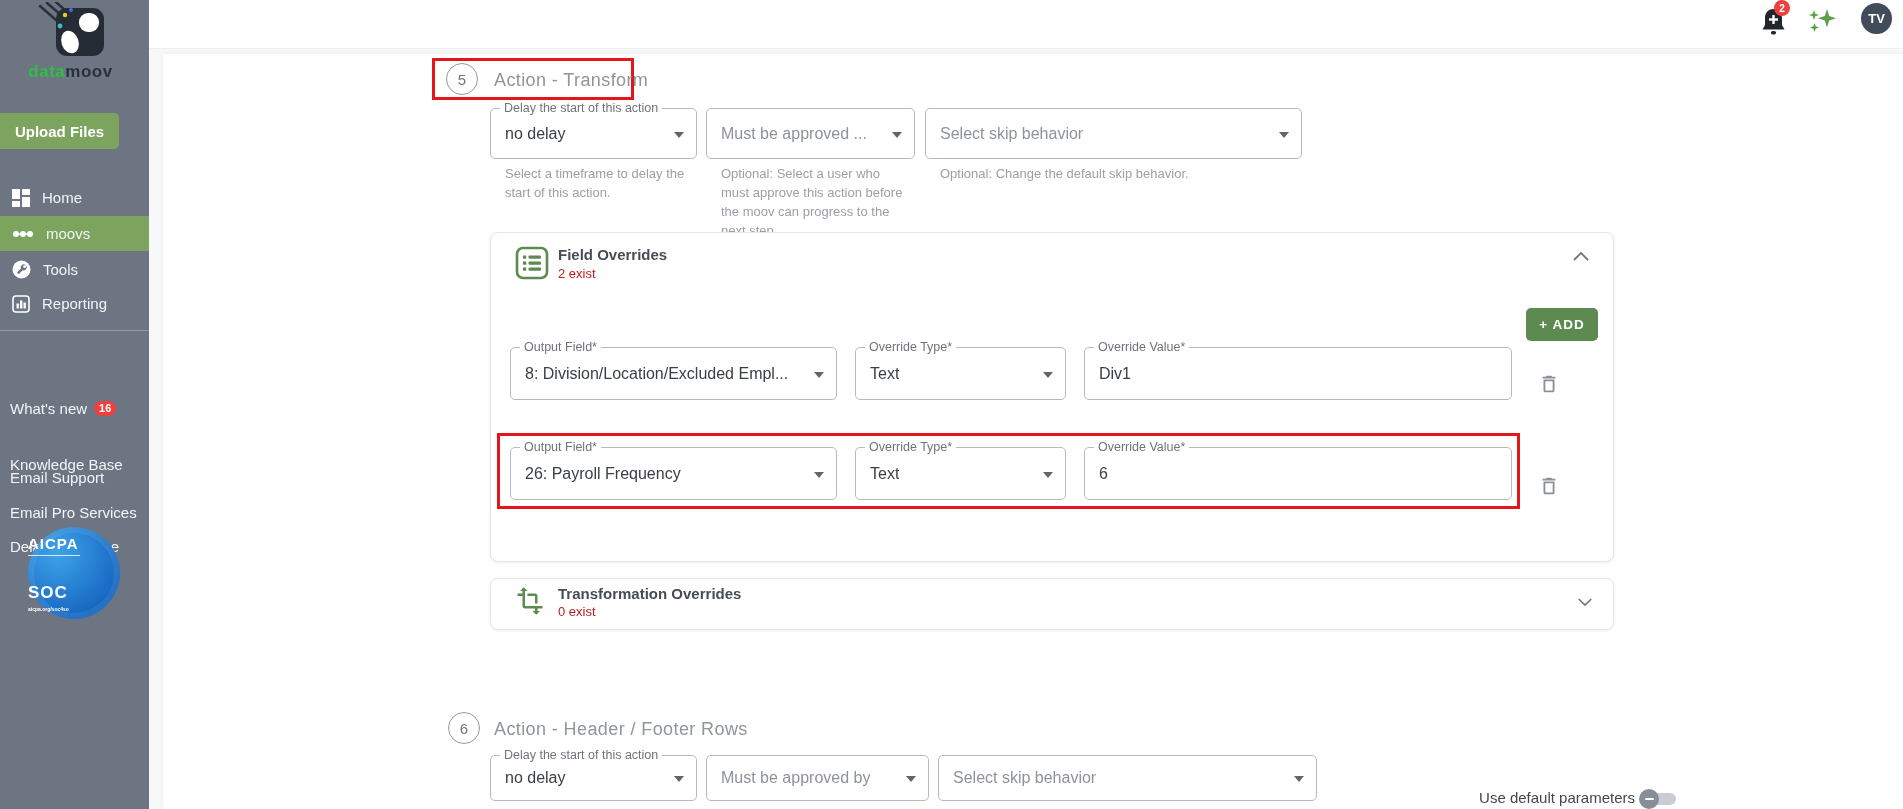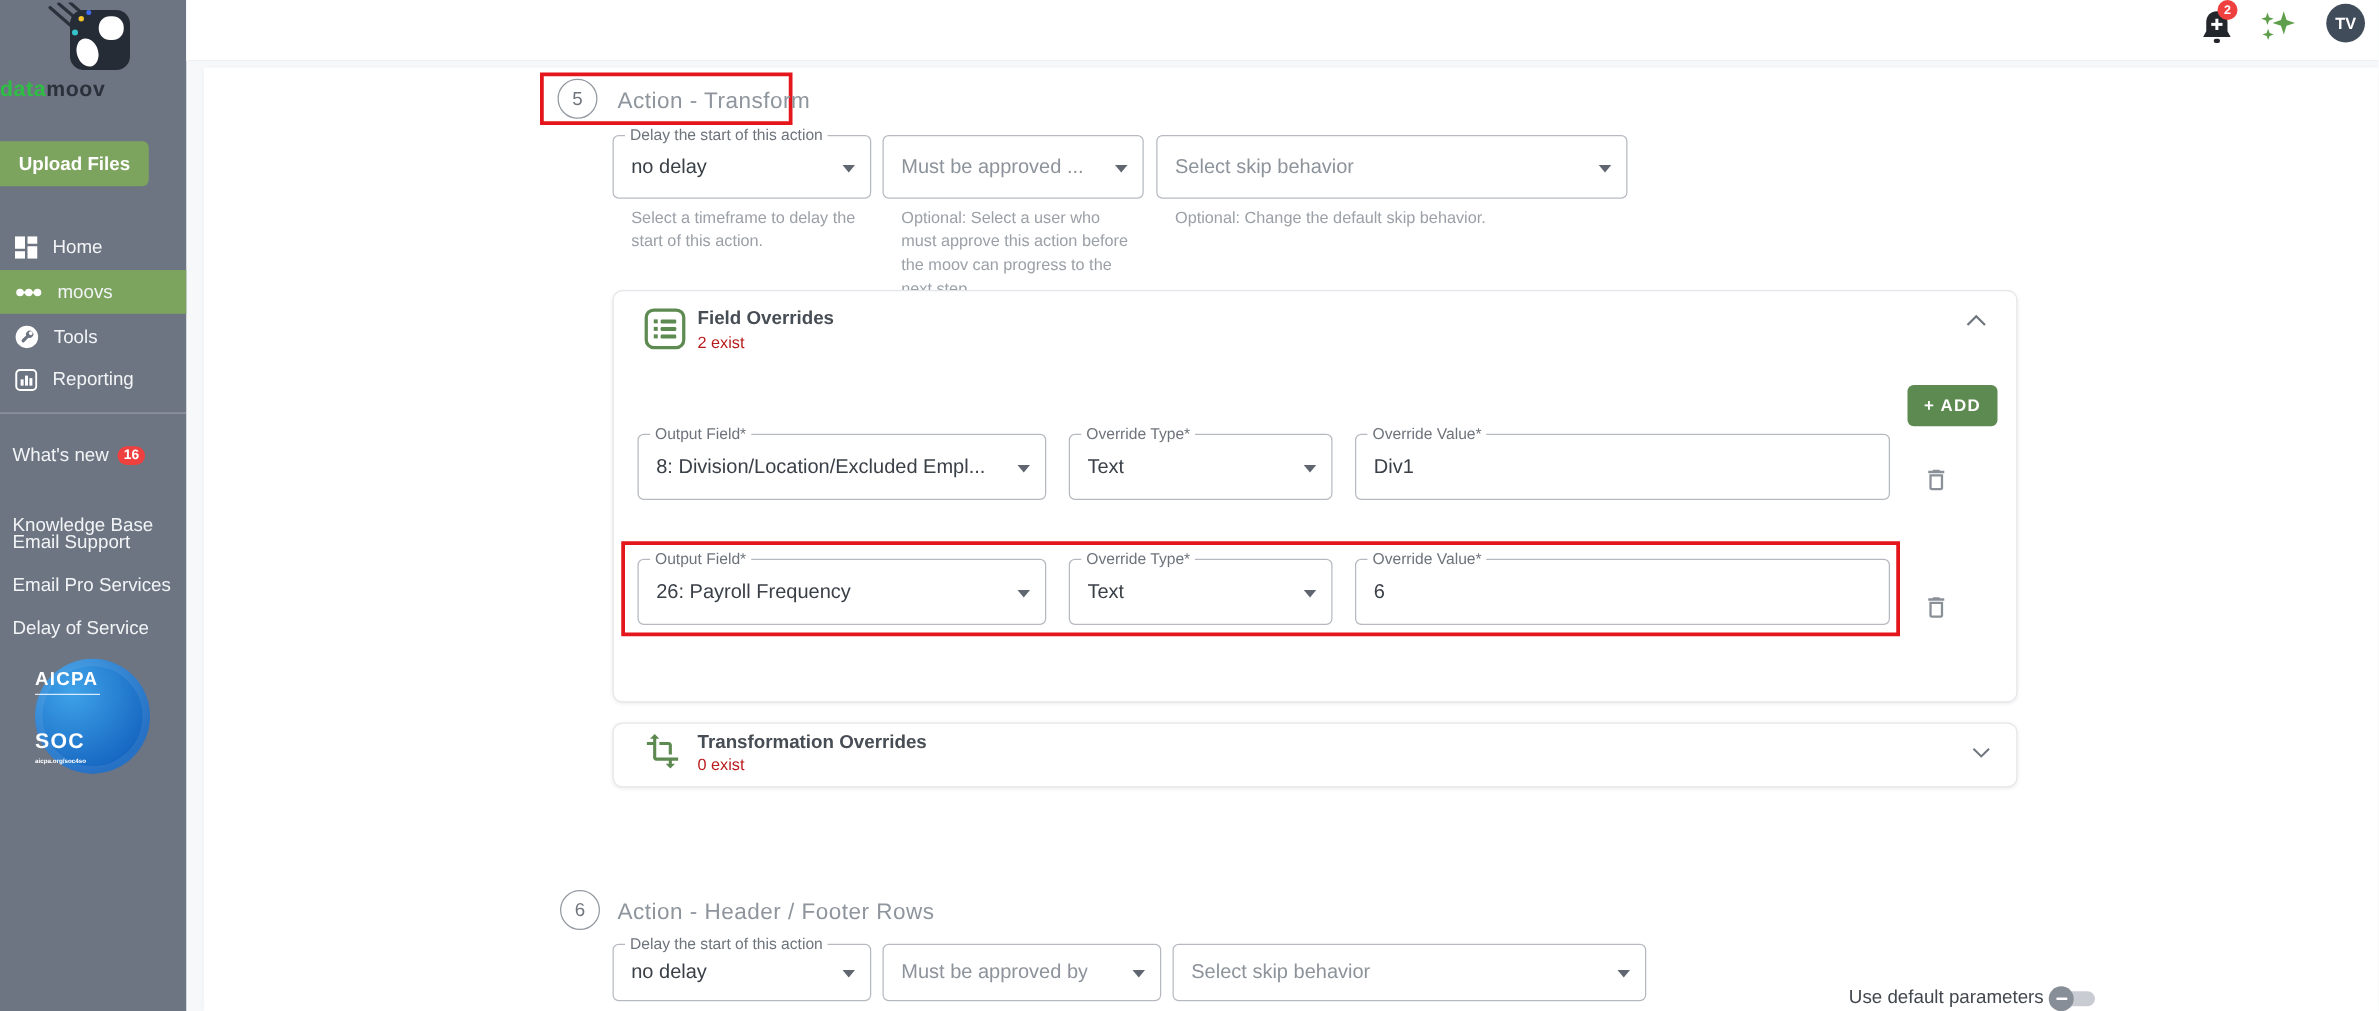--- a/index.html
+++ b/index.html
@@ -2,29 +2,29 @@
 <html style="--sidebar-bg: #6d7582; --accent-green: #7da45f; --accent-green-dark: #5d8a50; --logo-green: #2fbe44; --annotation-red: #e4151b; --badge-red: #ef4040; --soc-blue: #1e88e5;"><head>
 <meta charset="utf-8">
 <style>
   html,body{margin:0;padding:0;background:#fff;}
   *{box-sizing:border-box;font-family:"Liberation Sans",sans-serif;}
   .app{position:relative;width:1903px;height:809px;overflow:hidden;background:#f7f8f9;}
   .abs{position:absolute;}
 
   
   .sidebar{position:absolute;left:0;top:0;width:149px;height:809px;background:var(--sidebar-bg);}
-  .wordmark{position:absolute;left:0;top:62px;width:141px;text-align:left;font-size:17px;font-weight:700;letter-spacing:.5px;}
+  .wordmark{position:absolute;left:0;top:62px;width:141px;text-align:center;font-size:17px;font-weight:700;letter-spacing:.5px;}
   .wordmark .p1{color:var(--logo-green);}
   .wordmark .p2{color:#2b313b;}
   .upload-btn{position:absolute;left:0;top:113px;width:119px;height:36px;background:var(--accent-green);
     border:none;border-radius:0 5px 5px 0;color:#fff;font-weight:700;font-size:15px;cursor:pointer;}
   .nav-item{position:absolute;left:0;width:149px;height:35px;display:flex;align-items:center;gap:12px;
     padding-left:12px;color:#f2f4f6;font-size:15px;cursor:pointer;}
   .nav-item.active{background:var(--accent-green);}
-  .side-link{position:absolute;left:10px;color:#f2f4f6;font-size:15px;cursor:pointer;display:flex;align-items:center;gap:7px;white-space:nowrap;}
+  .side-link{position:absolute;left:10px;color:#f2f4f6;font-size:15px;cursor:pointer;display:flex;align-items:center;gap:7px;white-space:nowrap;margin-top:44px;}
   .badge-pill{background:var(--badge-red);color:#fff;font-size:11px;font-weight:700;border-radius:9px;padding:2px 5px;line-height:11px;}
   .side-divider{position:absolute;left:0;top:330px;width:149px;border-top:1px solid rgba(255,255,255,.28);}
   .soc{position:absolute;left:28px;top:527px;width:92px;height:92px;border-radius:50%;
     background:radial-gradient(circle at 32% 28%, #3fa3e9 0%, #1565c0 75%);
     display:flex;flex-direction:column;align-items:flex-start;justify-content:center;color:#fff;
     box-shadow:inset 0 0 0 6px rgba(255,255,255,.08);font-weight:bold;}
   .soc .t1{font-size:15px;letter-spacing:1px;}
   .soc .ln{width:52px;border-top:1px solid rgba(255,255,255,.8);margin:3px 0;}
   .soc .t2{font-size:17px;letter-spacing:1px;margin-top:24px;}
   .soc .t3{font-size:5px;margin-top:3px;}

